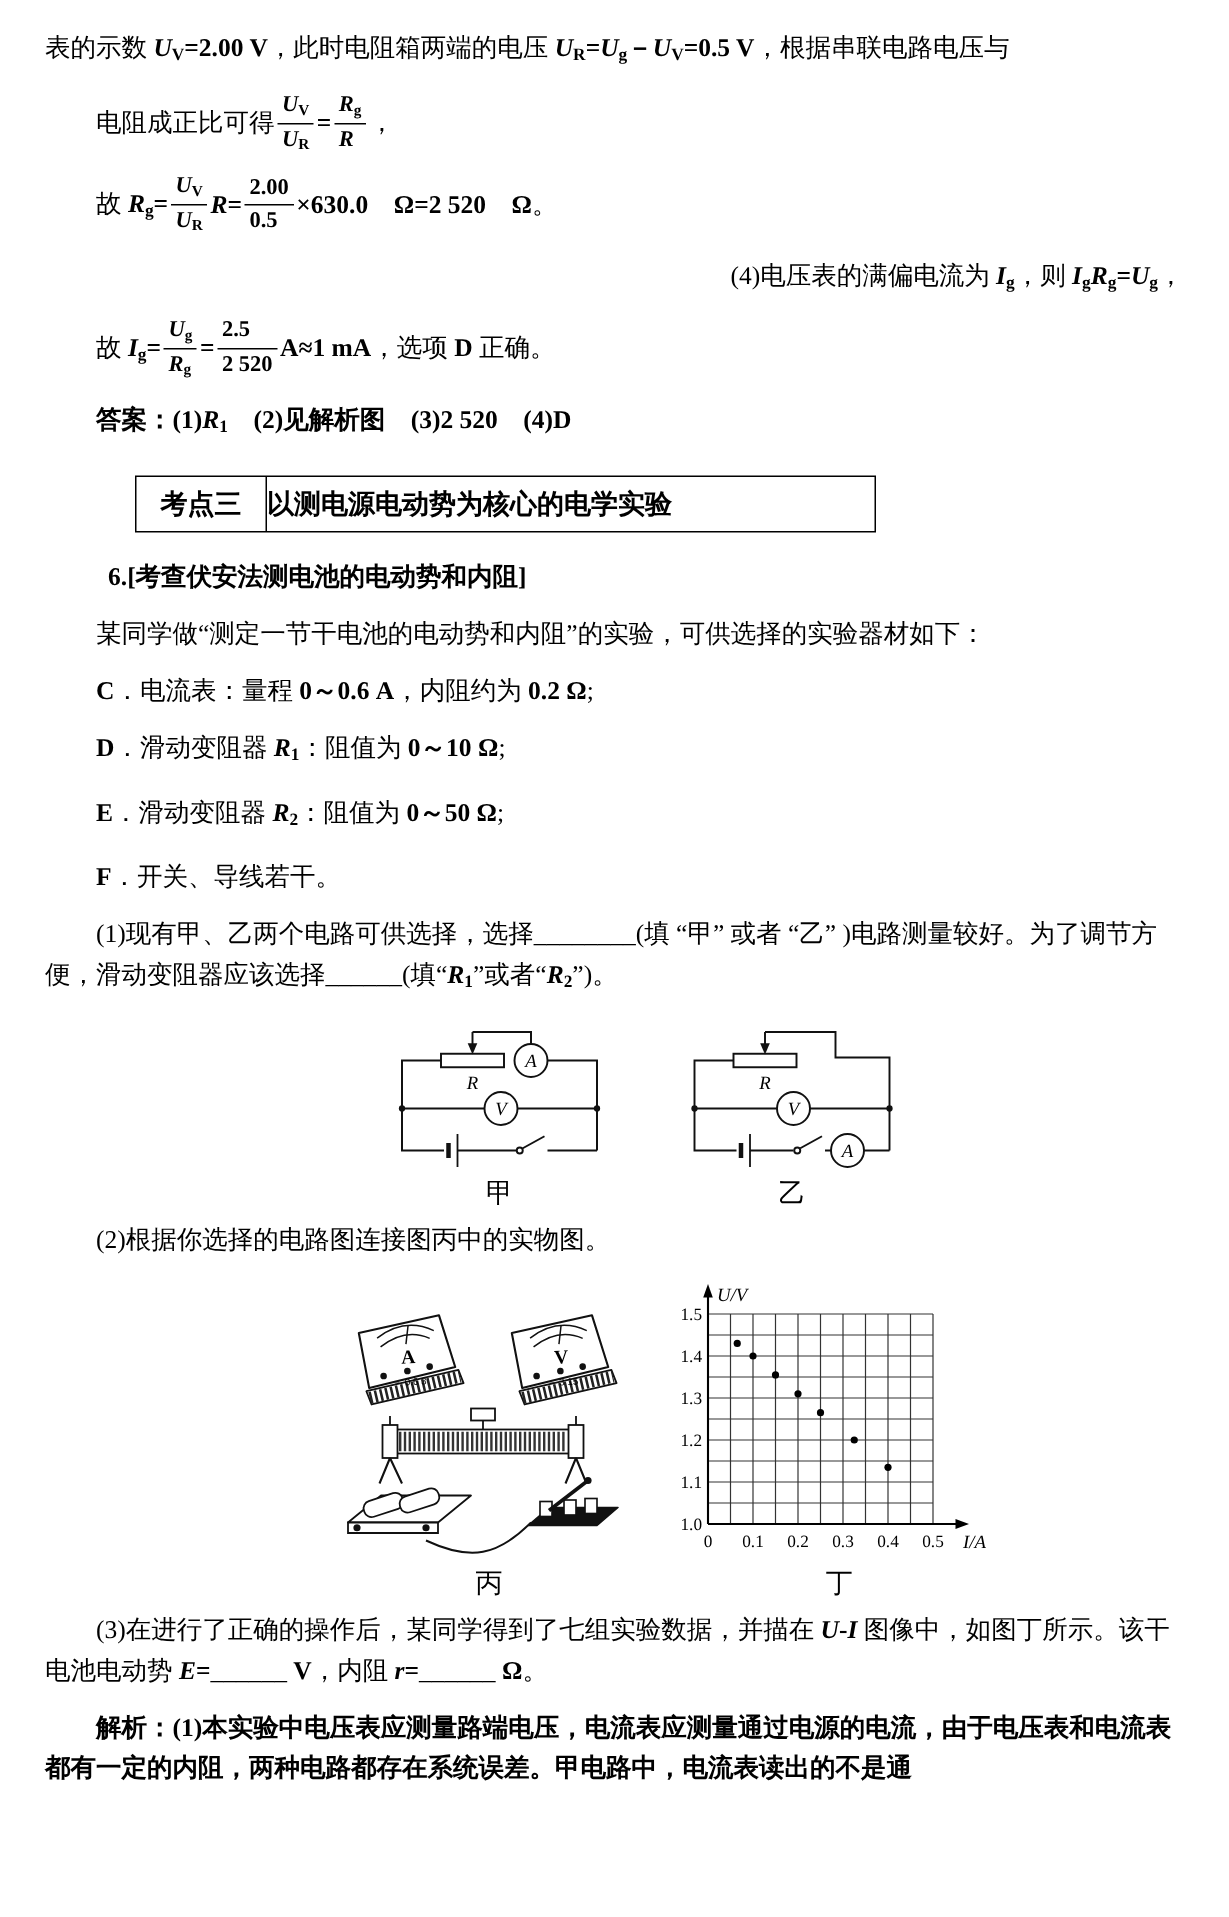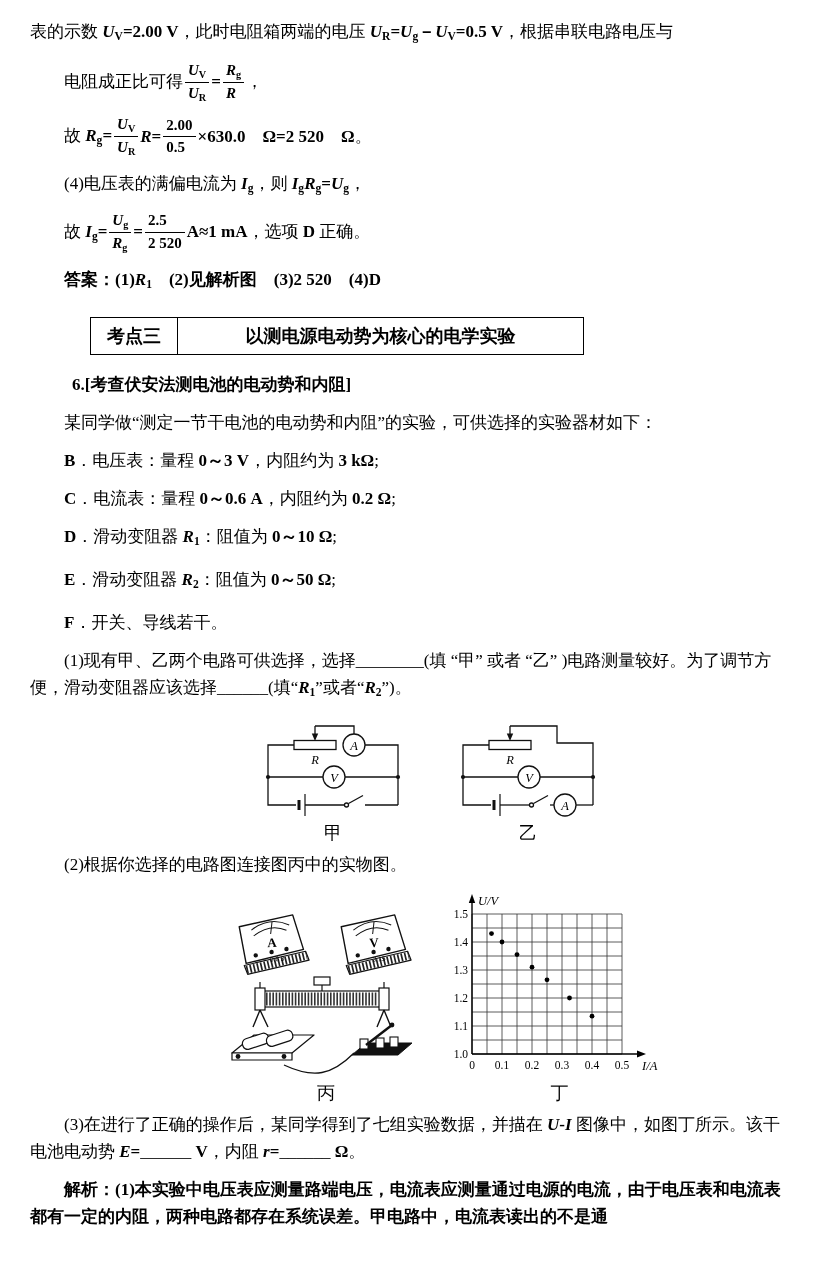--- a/index.html
+++ b/index.html
@@ -2,37 +2,37 @@
 <html><head>
 <meta charset="utf-8">
 <style>
   html,body{margin:0;padding:0;background:#ffffff;}
   body{width:819px;height:1278px;overflow:hidden;color:#000;
        font-family:"Liberation Serif",serif;font-size:17px;}
   .page{padding:18px 30px 0 30px;}
   p{margin:0;}
   .para{text-indent:2em;line-height:27px;margin-bottom:11px;}
   .cont{text-indent:0;}
-  .tight{margin-bottom:9px;}
+  .tight{margin-bottom:9px;text-align:right;}
   .formula{padding-left:2em;margin:8px 0 12px 0;line-height:1;white-space:nowrap;}
   .formula > span{vertical-align:middle;display:inline-block;line-height:1.3;}
   .formula b, .ansline b{font-weight:bold;}
   .frac{display:inline-block;vertical-align:middle;
         font-size:15px;line-height:1.12;margin:0 2px;}
   .fnum{display:block;border-bottom:1.3px solid #000;padding:0 3px 1px 3px;}
   .fden{display:block;padding:1px 3px 0 3px;}
   sub{font-size:68%;vertical-align:-0.25em;}
   i{font-style:italic;}
   .hei{font-family:"Liberation Sans",sans-serif;font-weight:bold;}
   .ansline{font-weight:bold;}
   .kaodian{display:flex;width:492px;margin:20px 0 16px 60px;
            border:1.6px solid #000;font-family:"Liberation Sans",sans-serif;
            font-weight:bold;font-size:18px;}
   .kcell1{width:86px;text-align:center;padding:6px 0;border-right:1.3px solid #000;}
-  .kcell2{flex:1;text-align:center;padding:6px 0;}
+  .kcell2{flex:1;text-align:left;padding:6px 0;}
   .heading{font-family:Liberation Serif, serif;font-weight:bold;
            line-height:27px;margin-bottom:11px;margin-left:42px;}
   .circ-row{display:flex;gap:45px;margin:4px 0 6px 228px;}
   .circ{text-align:center;}
   .figlabel{font-size:18px;margin-top:2px;text-align:center;}
   .fig-row{display:flex;gap:12px;margin:2px 0 6px 192px;align-items:flex-end;}
   .figblock{text-align:center;}
   svg{display:block;}
   .tick{font-size:11.5px;font-family:"Liberation Serif",serif;}
   .alab{font-size:12.5px;font-style:italic;font-family:"Liberation Serif",serif;}
@@ -53,21 +53,20 @@
   <p class="para ansline"><span class="hei">答案：</span>(1)<i>R</i><sub>1</sub>　(2)见解析图　(3)2 520　(4)D</p>
 
   <div class="kaodian">
     <div class="kcell1">考点三</div>
     <div class="kcell2">以测电源电动势为核心的电学实验</div>
   </div>
 
   <p class="heading cont">6.[考查伏安法测电池的电动势和内阻]</p>
   <p class="para">某同学做“测定一节干电池的电动势和内阻”的实验，可供选择的实验器材如下：</p>
 
-  <p class="para"><b>B</b>．电压表：量程 <b>0～3 V</b>，内阻约为 <b>3 kΩ</b>;</p>
   <p class="para"><b>C</b>．电流表：量程 <b>0～0.6 A</b>，内阻约为 <b>0.2 Ω</b>;</p>
   <p class="para"><b>D</b>．滑动变阻器 <b><i>R</i><sub>1</sub></b>：阻值为 <b>0～10 Ω</b>;</p>
   <p class="para"><b>E</b>．滑动变阻器 <b><i>R</i><sub>2</sub></b>：阻值为 <b>0～50 Ω</b>;</p>
   <p class="para"><b>F</b>．开关、导线若干。</p>
 
   <p class="para">(1)现有甲、乙两个电路可供选择，选择________(填 “甲” 或者 “乙” )电路测量较好。为了调节方便，滑动变阻器应该选择______(填“<b><i>R</i><sub>1</sub></b>”或者“<b><i>R</i><sub>2</sub></b>”)。</p>
 
   <div class="circ-row">
     <div class="circ">
       <svg width="150" height="102" viewBox="0 0 150 102">

